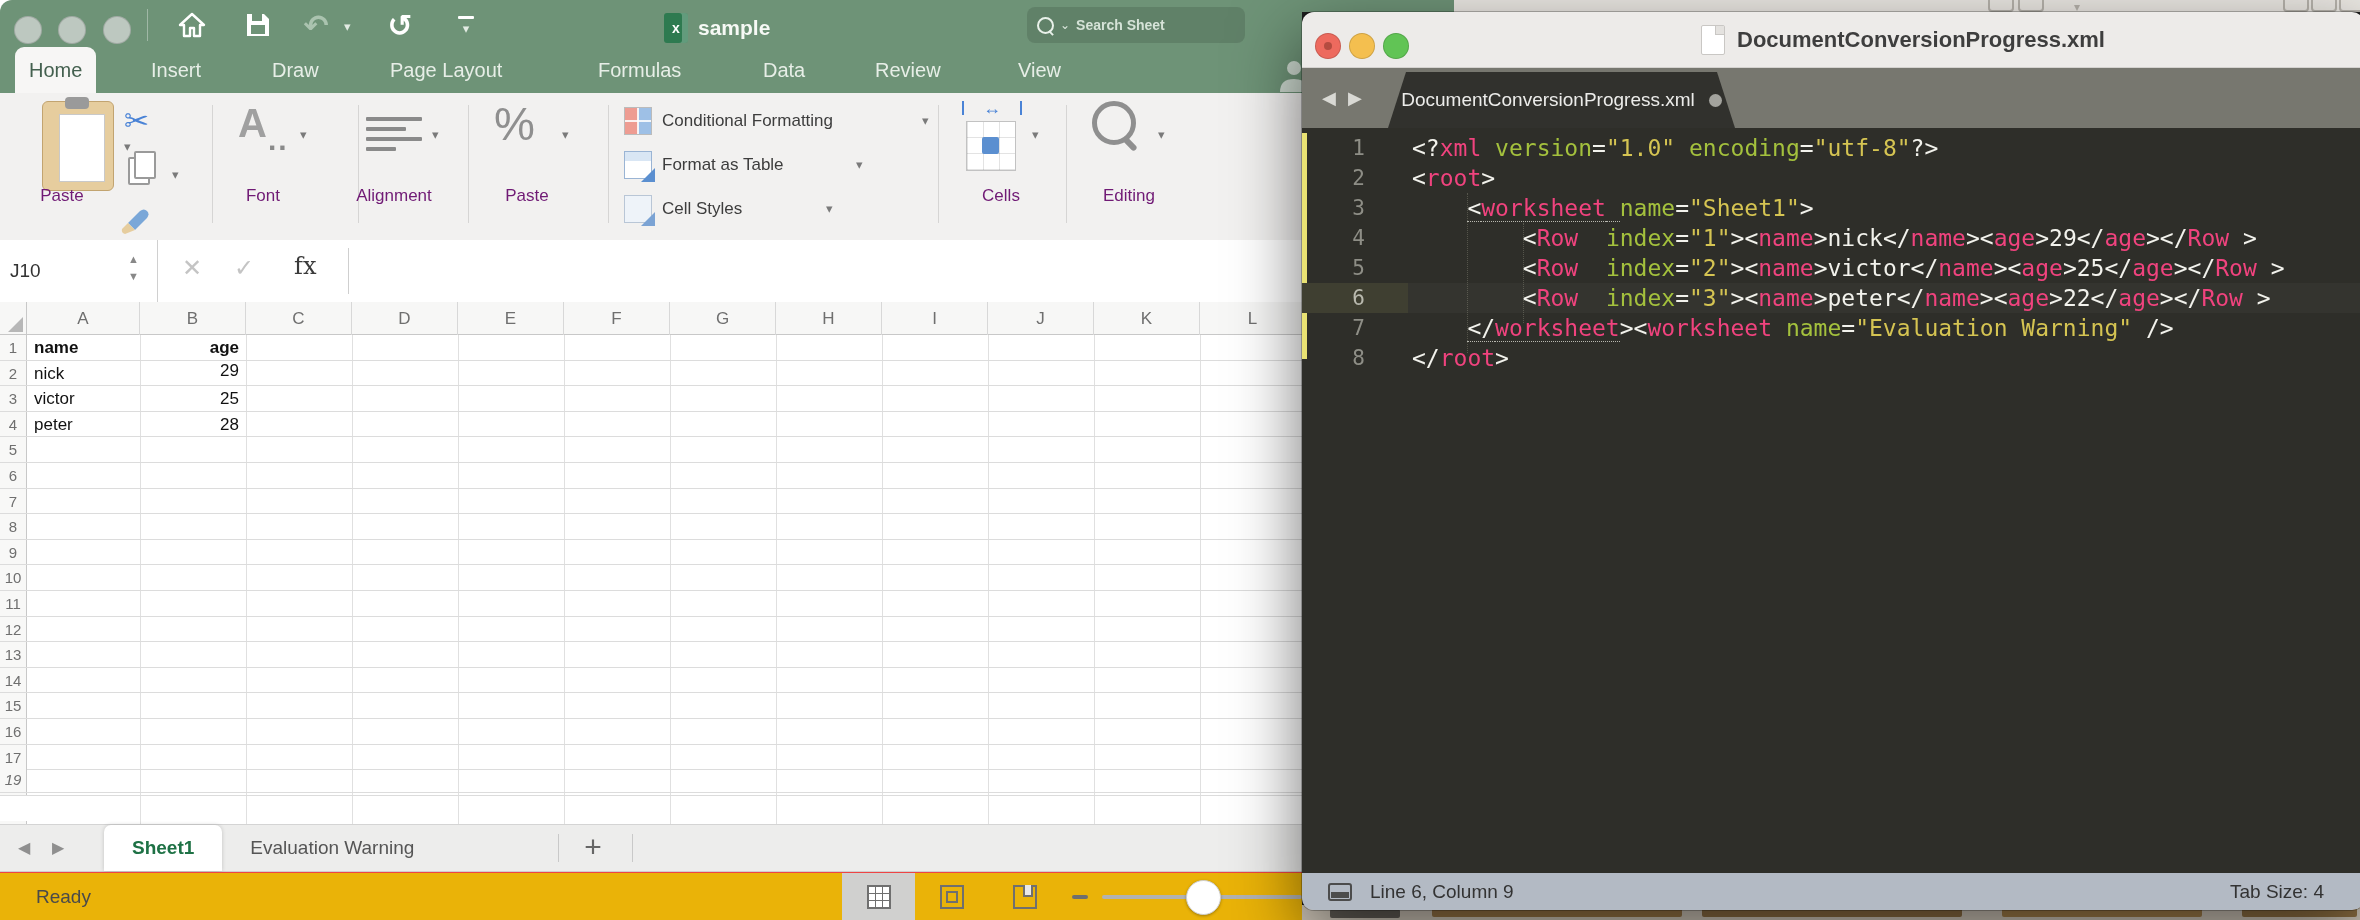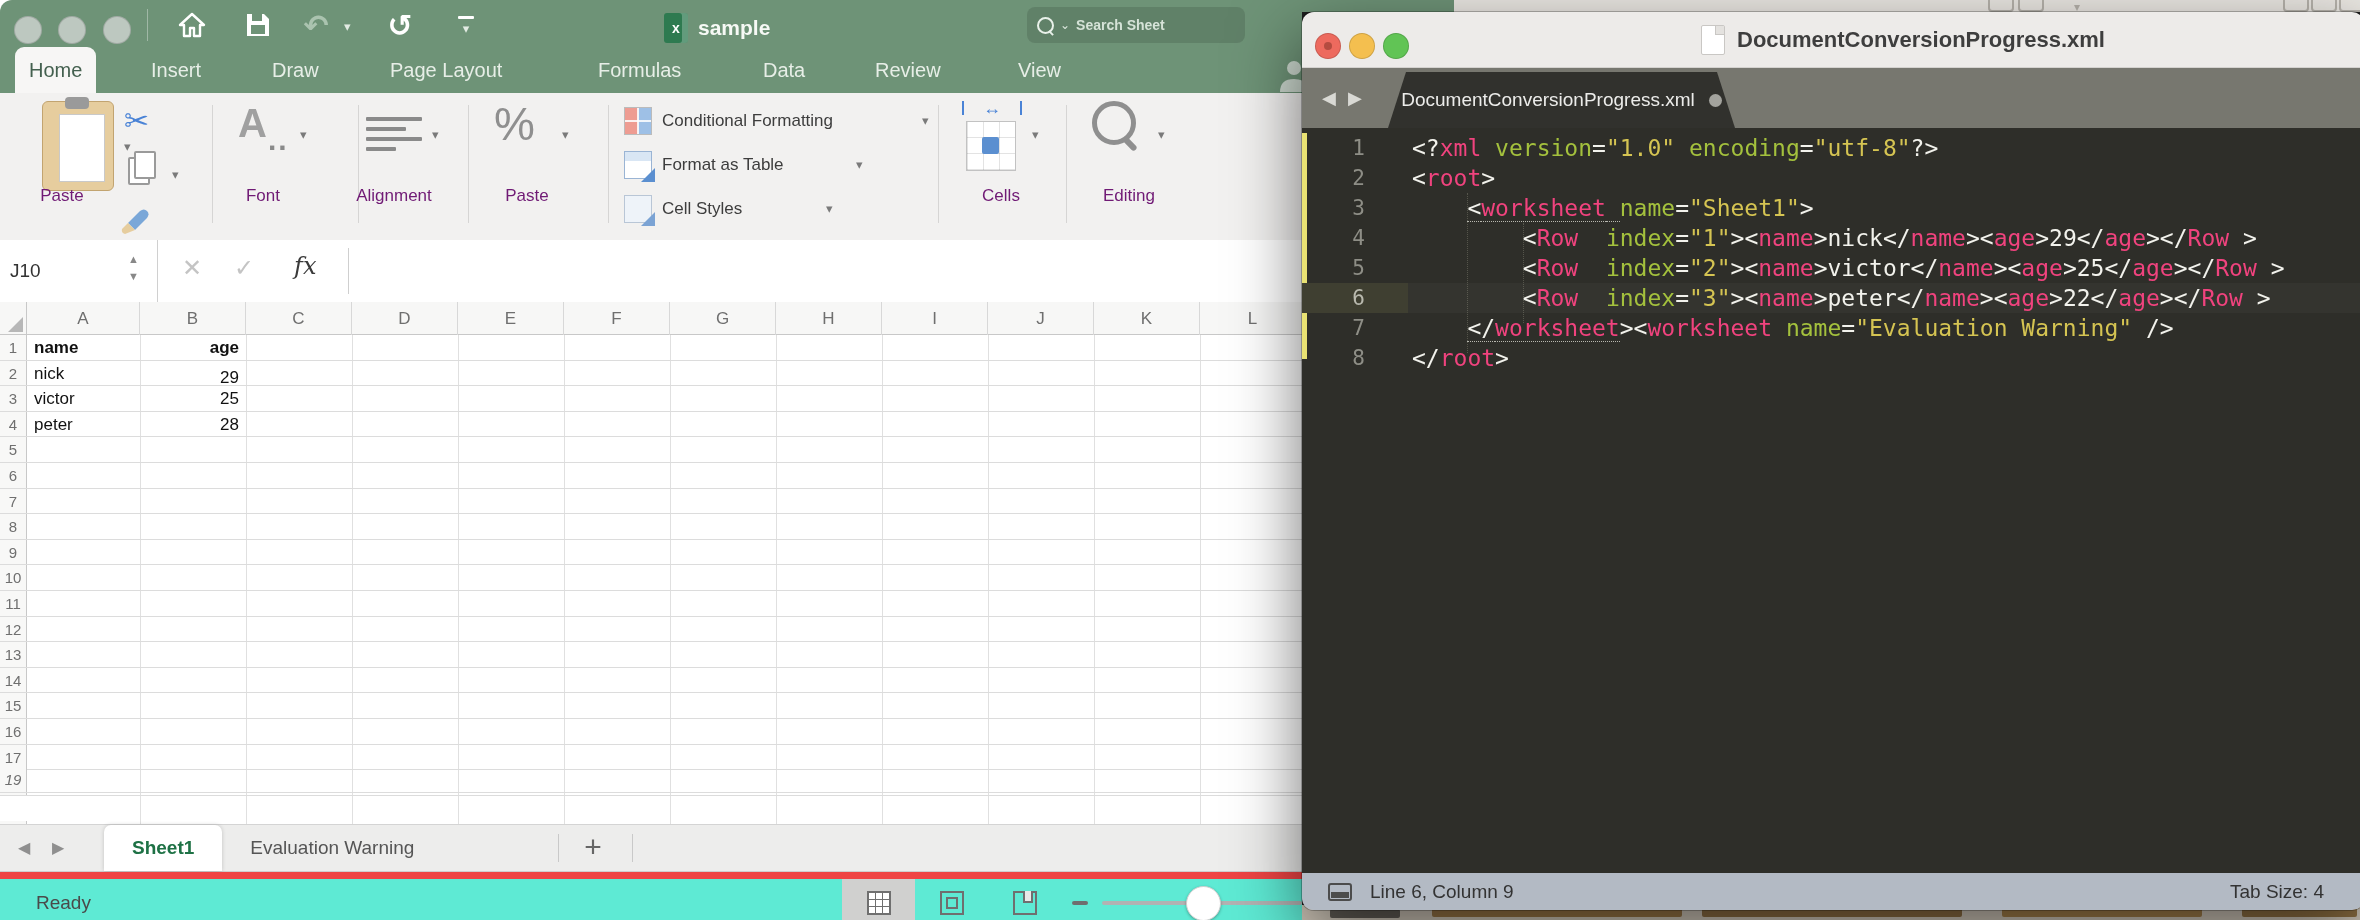--- a/index.html
+++ b/index.html
@@ -70,21 +70,21 @@
   .cells-grid::after{content:"";position:absolute;left:15px;top:15px;width:17px;height:17px;background:#5b8fd0;border-radius:2px;}
   .ed-mag{position:absolute;left:1092px;top:8px;width:34px;height:34px;border:5px solid #8f8f8f;border-radius:50%;}
   .ed-mag::after{content:"";position:absolute;left:30px;top:30px;width:6px;height:16px;background:#8f8f8f;border-radius:3px;transform:rotate(-45deg);}
 
   .xl-formula{position:absolute;top:240px;left:0;right:0;height:62px;background:#fff;border-bottom:1px solid #c9c9c9;}
   .namebox{position:absolute;left:0;top:0;width:158px;height:62px;border-right:1px solid #d0d0d0;font-size:19px;color:#333;
            line-height:62px;padding-left:10px;box-sizing:border-box;}
   .spinner{position:absolute;left:128px;top:14px;display:flex;flex-direction:column;gap:6px;color:#888;font-size:11px;line-height:1;}
   .fb-x{position:absolute;left:182px;top:14px;font-size:24px;color:#c4c4c4;}
   .fb-check{position:absolute;left:234px;top:14px;font-size:24px;color:#c4c4c4;}
-  .fb-fx{position:absolute;left:294px;top:12px;font-size:24px;color:#3a3a3a;font-family:"DejaVu Serif",serif;font-style:italic;text-align:center;}
+  .fb-fx{position:absolute;left:294px;top:12px;font-size:24px;color:#3a3a3a;font-family:"DejaVu Serif",serif;text-align:center;}
   .fb-div{position:absolute;left:348px;top:8px;width:1px;height:46px;background:#cfcfcf;}
   .fb-input{position:absolute;left:356px;top:4px;right:4px;height:54px;border:none;outline:none;font-size:19px;}
 
   .xl-grid{position:absolute;top:302px;left:0;width:1302px;height:522px;background:#fff;overflow:hidden;}
   .xl-headrow{position:absolute;left:0;top:0;width:1302px;height:33px;background:#f7f7f6;border-bottom:1px solid #c8c8c8;box-sizing:border-box;}
   .xl-corner{position:absolute;left:0;top:0;width:27px;height:33px;border-right:1px solid #c8c8c8;box-sizing:border-box;}
   .xl-corner::after{content:"";position:absolute;right:3px;bottom:3px;width:0;height:0;
       border-right:15px solid transparent;border-bottom:15px solid #b7b7b7;transform:scaleX(-1);}
   .xl-colhead{position:absolute;top:0;height:33px;line-height:33px;text-align:center;font-size:17px;color:#6f6f6f;
       border-right:1px solid #d8d8d8;box-sizing:border-box;}
@@ -99,21 +99,21 @@
   .xl-sheetbar{position:absolute;top:824px;left:0;right:0;height:48px;background:#ededec;border-top:1px solid #d4d4d4;
       border-bottom:1px solid #cfcfcf;box-sizing:border-box;}
   .sb-arrow{position:absolute;top:0;height:46px;line-height:46px;color:#8f8f8f;font-size:16px;}
   .sheettabs{position:absolute;left:104px;top:0;height:46px;display:flex;}
   .xl-sheettab{height:46px;line-height:46px;padding:0 28px;font-size:19px;color:#555;}
   .xl-sheettab.active{background:#fff;color:var(--sheet_green);font-weight:bold;border-radius:7px 7px 0 0;
       box-shadow:0 0 4px rgba(0,0,0,.18);}
   .sb-div{position:absolute;top:9px;width:1px;height:28px;background:#c9c9c9;}
   .sb-plus{position:absolute;left:578px;top:0;width:30px;height:46px;line-height:44px;text-align:center;font-size:30px;color:#666;}
 
-  .xl-status{position:absolute;top:872px;left:0;right:0;height:48px;background:#5eead4;border-top:7px solid #ef4444;box-sizing:border-box;}
+  .xl-status{position:absolute;top:872px;left:0;right:0;height:48px;background:#eab308;border-top:1px solid #ef4444;box-sizing:border-box;}
   .ready{position:absolute;left:36px;top:0;height:47px;line-height:47px;font-size:19px;color:#4a4a4a;}
   .view-tile{position:absolute;top:0;width:73px;height:47px;display:flex;align-items:center;justify-content:center;}
   .view-tile.sel{background:#d0d0cf;}
   .vi-grid{width:24px;height:24px;border:2px solid #6f6f6f;background:#fff;position:relative;box-sizing:border-box;}
   .vi-grid::before{content:"";position:absolute;left:6px;top:0;bottom:0;width:1.5px;background:#6f6f6f;box-shadow:7px 0 #6f6f6f;}
   .vi-grid::after{content:"";position:absolute;top:6px;left:0;right:0;height:1.5px;background:#6f6f6f;box-shadow:0 7px #6f6f6f;}
   .vi-page{width:24px;height:24px;border:2px solid #6f6f6f;position:relative;box-sizing:border-box;}
   .vi-page::before{content:"";position:absolute;left:4px;top:4px;right:4px;bottom:4px;border:2px solid #6f6f6f;}
   .vi-break{width:24px;height:24px;border:2px solid #6f6f6f;position:relative;box-sizing:border-box;}
   .vi-break::before{content:"";position:absolute;left:8px;top:-2px;width:6px;height:10px;border:2px solid #6f6f6f;border-top:none;background:#e9e9e8;}
@@ -388,21 +388,21 @@
       </div>
       <div class="xl-row" style="top: 465px; height: 25.6px; font-style: italic;">
         <span class="xl-rownum">19</span>
       </div>
       <div class="xl-row" style="top: 519.4px; height: 25.6px;">
         <span class="xl-rownum">20</span>
       </div>
       <div class="xl-cell bold" style="left: 27px; top: 33px; width: 113px; height: 25.6px;">name</div>
       <div class="xl-cell bold right" style="left: 140px; top: 33px; width: 106px; height: 25.6px;">age</div>
       <div class="xl-cell" style="left: 27px; top: 58.6px; width: 113px; height: 25.6px;">nick</div>
-      <div class="xl-cell right" style="left: 140px; top: 63px; width: 106px; height: 25.6px;">29</div>
+      <div class="xl-cell right" style="left: 140px; top: 56px; width: 106px; height: 25.6px;">29</div>
       <div class="xl-cell" style="left: 27px; top: 84.2px; width: 113px; height: 25.6px;">victor</div>
       <div class="xl-cell right" style="left: 140px; top: 84.2px; width: 106px; height: 25.6px;">25</div>
       <div class="xl-cell" style="left: 27px; top: 109.8px; width: 113px; height: 25.6px;">peter</div>
       <div class="xl-cell right" style="left: 140px; top: 109.8px; width: 106px; height: 25.6px;">28</div>
     </div>
 
   <div class="xl-sheetbar">
     <span class="sb-arrow" style="left:18px">◀</span>
     <span class="sb-arrow" style="left:52px">▶</span>
     <div class="sheettabs">

